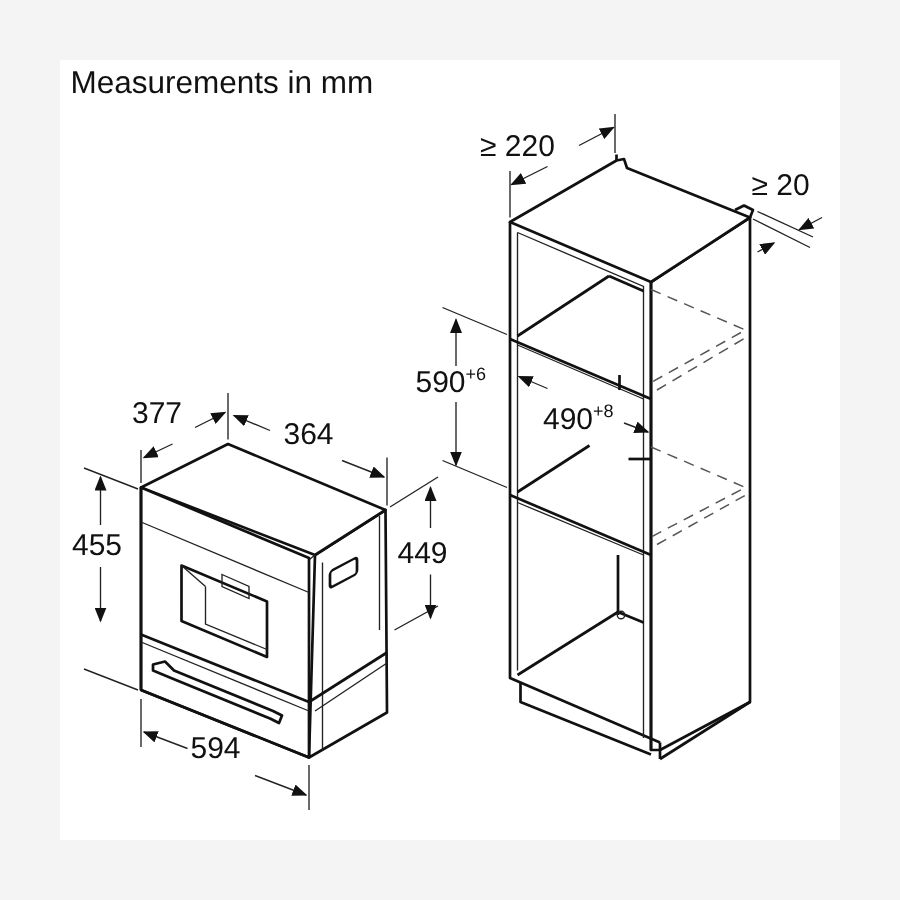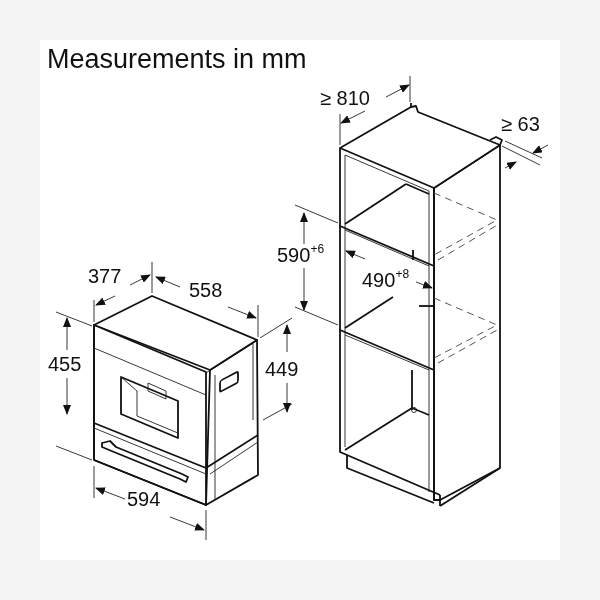--- a/index.html
+++ b/index.html
@@ -1,19 +1,19 @@
 <!DOCTYPE html>
 <html><head>
 <meta charset="utf-8">
 <style>
   html, body { margin: 0; padding: 0; }
   body { width: 600px; height: 600px; background: #f4f4f4; position: relative; overflow: hidden; font-family: "Liberation Sans", sans-serif; }
   .canvas { position: absolute; left: 40px; top: 40px; width: 520px; height: 520px; background: #ffffff; }
   svg { position: absolute; left: 0; top: 0; }
-  .title { position: absolute; left: 47px; top: 44px; font-size: 27px; color: #111; white-space: nowrap; }
+  .title { position: absolute; left: 47px; top: 44px; font-size: 21px; color: #111; white-space: nowrap; }
   .lbl { position: absolute; font-size: 20px; color: #111; white-space: nowrap; line-height: 1; }
   .lbl sup { font-size: 12px; vertical-align: top; position: relative; top: -2px; }
   .ln { stroke: #111; stroke-width: 1.8; fill: none; stroke-linejoin: round; }
   .thin { stroke: #222; stroke-width: 0.9; fill: none; }
   .dash { stroke: #555; stroke-width: 1; fill: none; stroke-dasharray: 7 5; }
   .face { fill: #ffffff; }
 </style>
 </head>
 <body>
 
@@ -144,22 +144,22 @@
     <line class="thin" x1="287" y1="352" x2="287" y2="325" marker-end="url(#ah)"></line>
     <line class="thin" x1="287" y1="383" x2="287" y2="412" marker-end="url(#ah)"></line>
 
     <line class="thin" x1="94" y1="466" x2="94" y2="498"></line>
     <line class="thin" x1="206" y1="510" x2="206" y2="540"></line>
     <line class="thin" x1="125" y1="499" x2="96" y2="488" marker-end="url(#ah)"></line>
     <line class="thin" x1="170" y1="517" x2="204" y2="530" marker-end="url(#ah)"></line>
   </g>
 </svg>
 
-<div class="lbl" style="left:320px; top:88px;">≥ 810</div>
-<div class="lbl" style="left:501px; top:114px;">≥ 63</div>
+<div class="lbl" style="left:320px; top:88px;">≥ 220</div>
+<div class="lbl" style="left:501px; top:114px;">≥ 20</div>
 <div class="lbl" style="left:277px; top:245px;text-align:center;"><span>590</span><sup>+6</sup></div>
 <div class="lbl" style="left:362px; top:270px;"><span>490</span><sup>+8</sup></div>
 
 <div class="lbl" style="left:88px; top:266px;">377</div>
-<div class="lbl" style="left:189px; top:280px;">558</div>
+<div class="lbl" style="left:189px; top:280px;">364</div>
 <div class="lbl" style="left:48px; top:354px;">455</div>
 <div class="lbl" style="left:265px; top:359px;">449</div>
 <div class="lbl" style="left:127px; top:489px;">594</div>
 
 </body></html>

